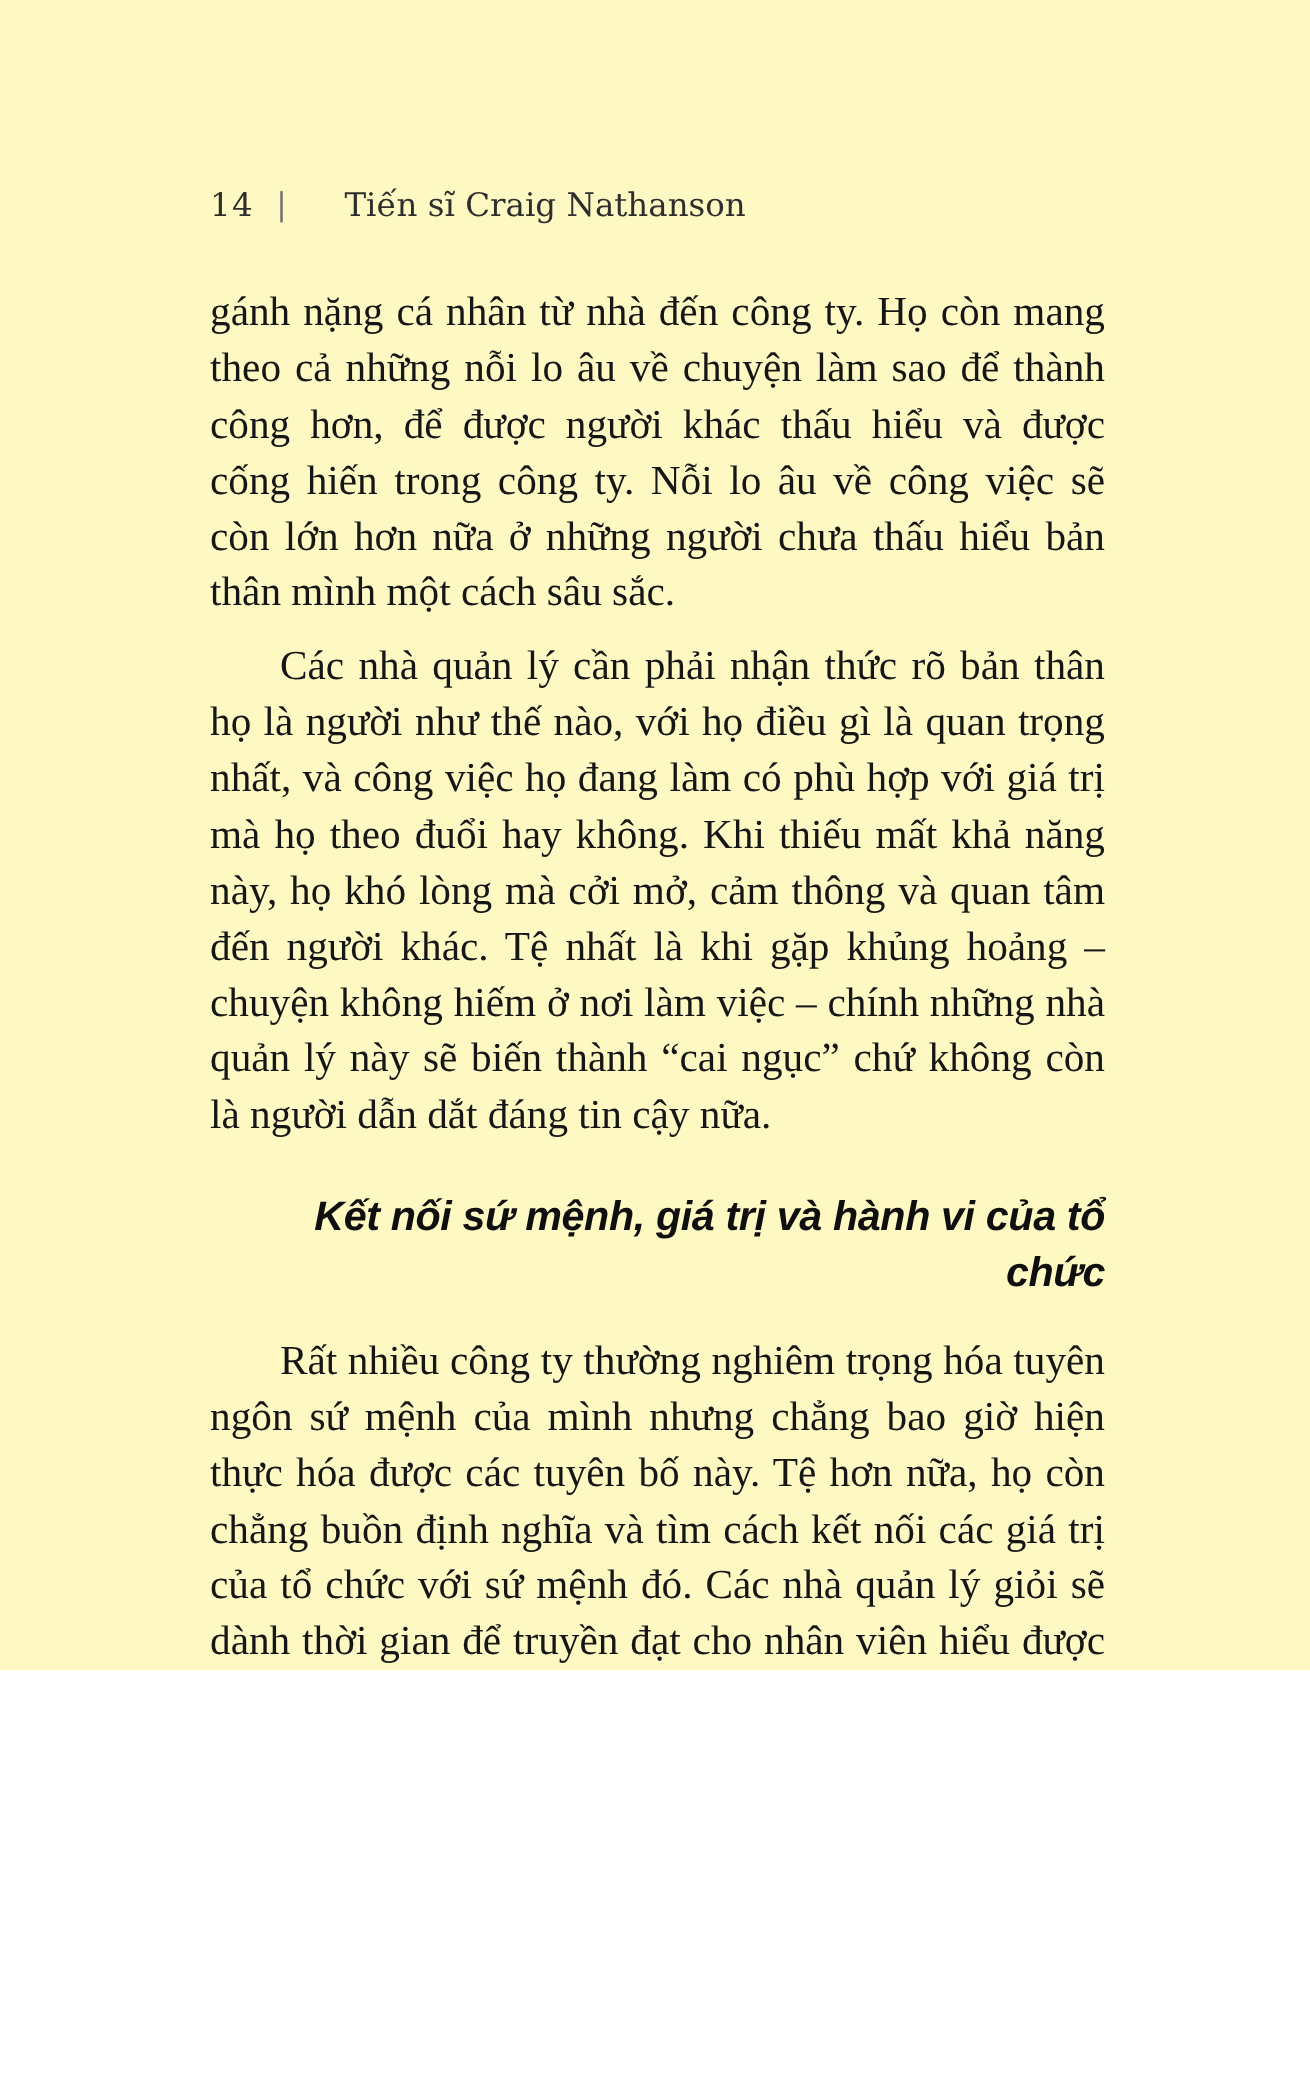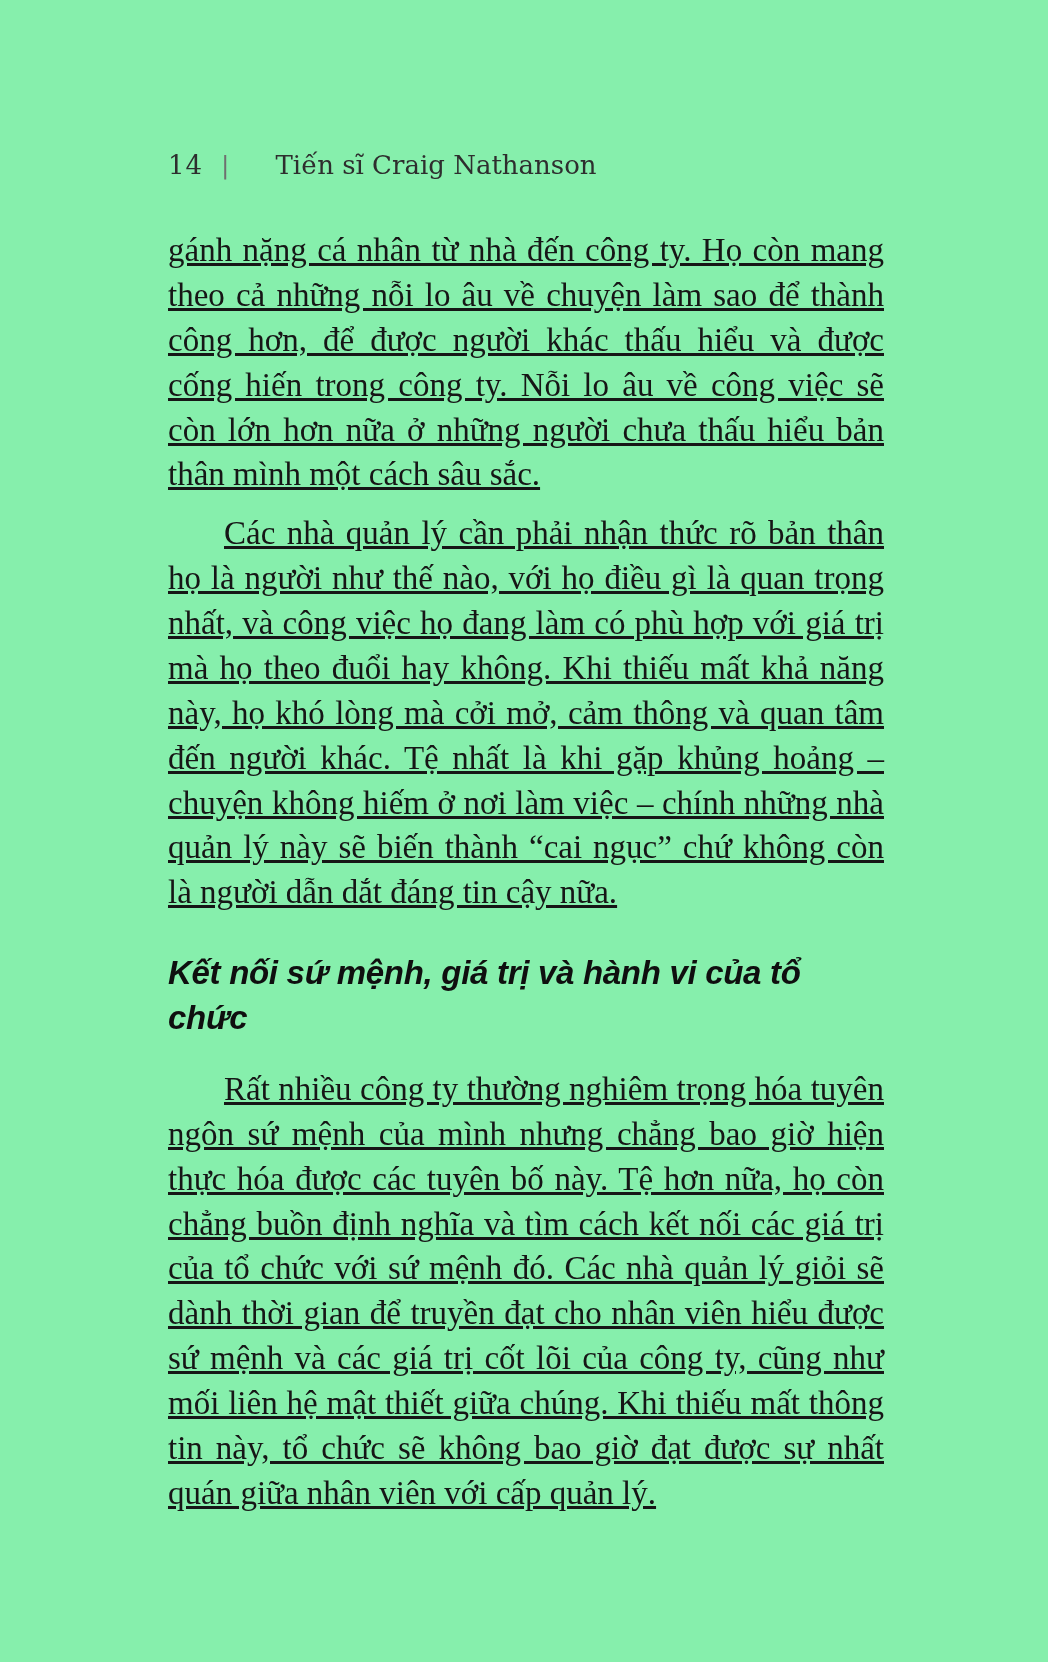--- a/index.html
+++ b/index.html
@@ -3,22 +3,22 @@
 <meta charset="utf-8">
 <style>
   html, body {
     margin: 0;
     padding: 0;
     background: #ffffff;
   }
   .page {
     position: relative;
     width: 1048px;
-    height: 1662px;
-    background: #86efac;
+    height: 1336px;
+    background: #fef9c3;
     box-sizing: border-box;
     padding: 150px 164px 0 168px;
     overflow: hidden;
   }
   .running-header {
     display: flex;
     align-items: baseline;
     font-family: "DejaVu Serif", serif;
     font-size: 26px;
     color: #2e2e2e;
@@ -40,33 +40,32 @@
   }
   .text-block {
     font-family: "Liberation Serif", serif;
     font-size: 33px;
     line-height: 1.36;
     color: #161616;
     text-align: justify;
   }
   .para {
     margin: 0 0 14px 0;
-    text-decoration: underline;
   }
   .para.indent {
     text-indent: 56px;
   }
   .section-heading {
     font-family: "Liberation Sans", sans-serif;
     font-style: italic;
     font-weight: 700;
     font-size: 33px;
     letter-spacing: -0.3px;
     color: #0f0f0f;
-    text-align: left;
+    text-align: right;
     margin: 36px 0 26px 0;
   }
 </style>
 </head>
 <body>
 
 <div class="page">
 
   <header class="running-header">
     <span class="page-number">14</span>

